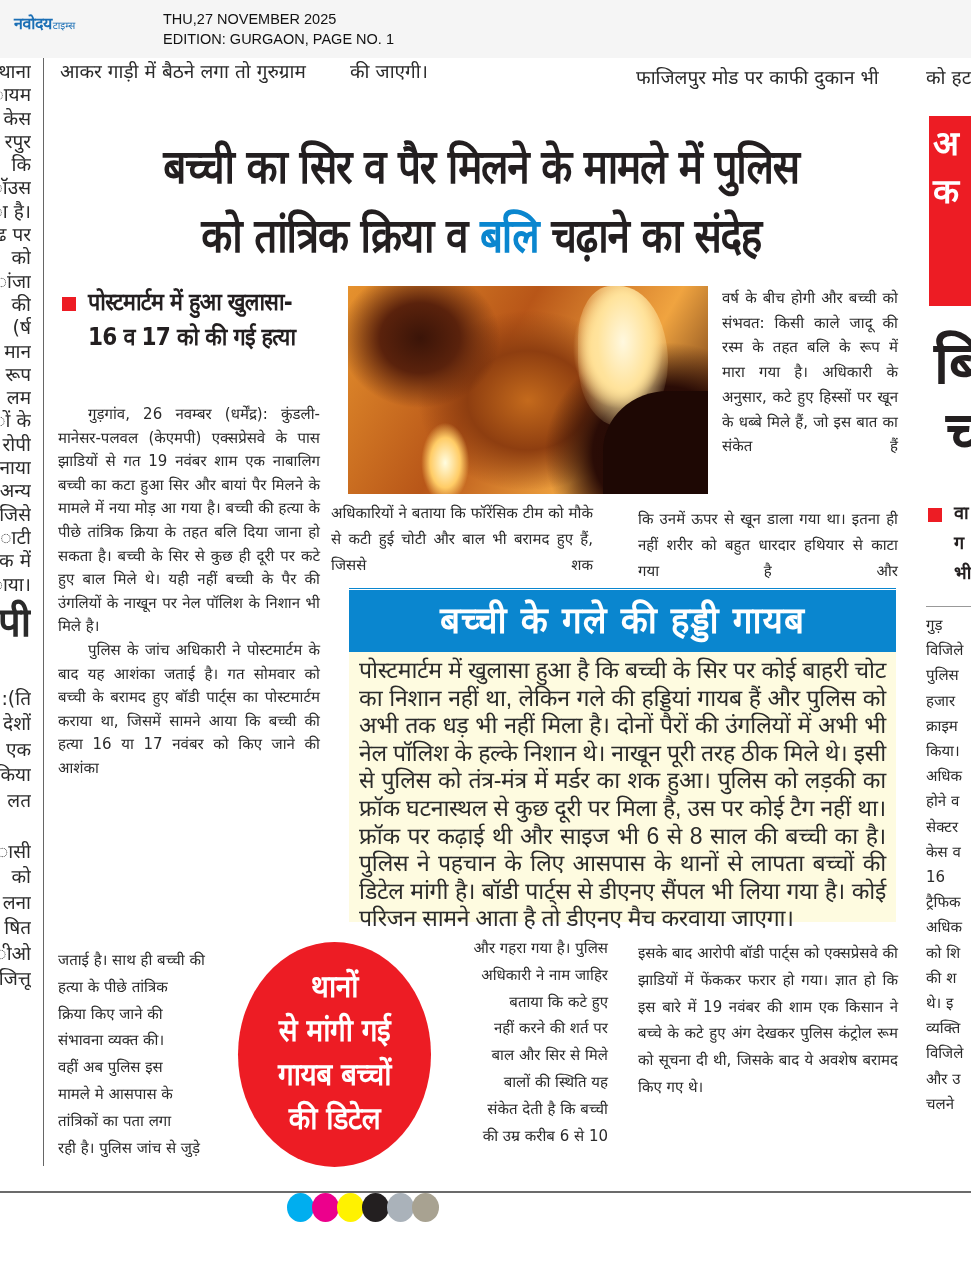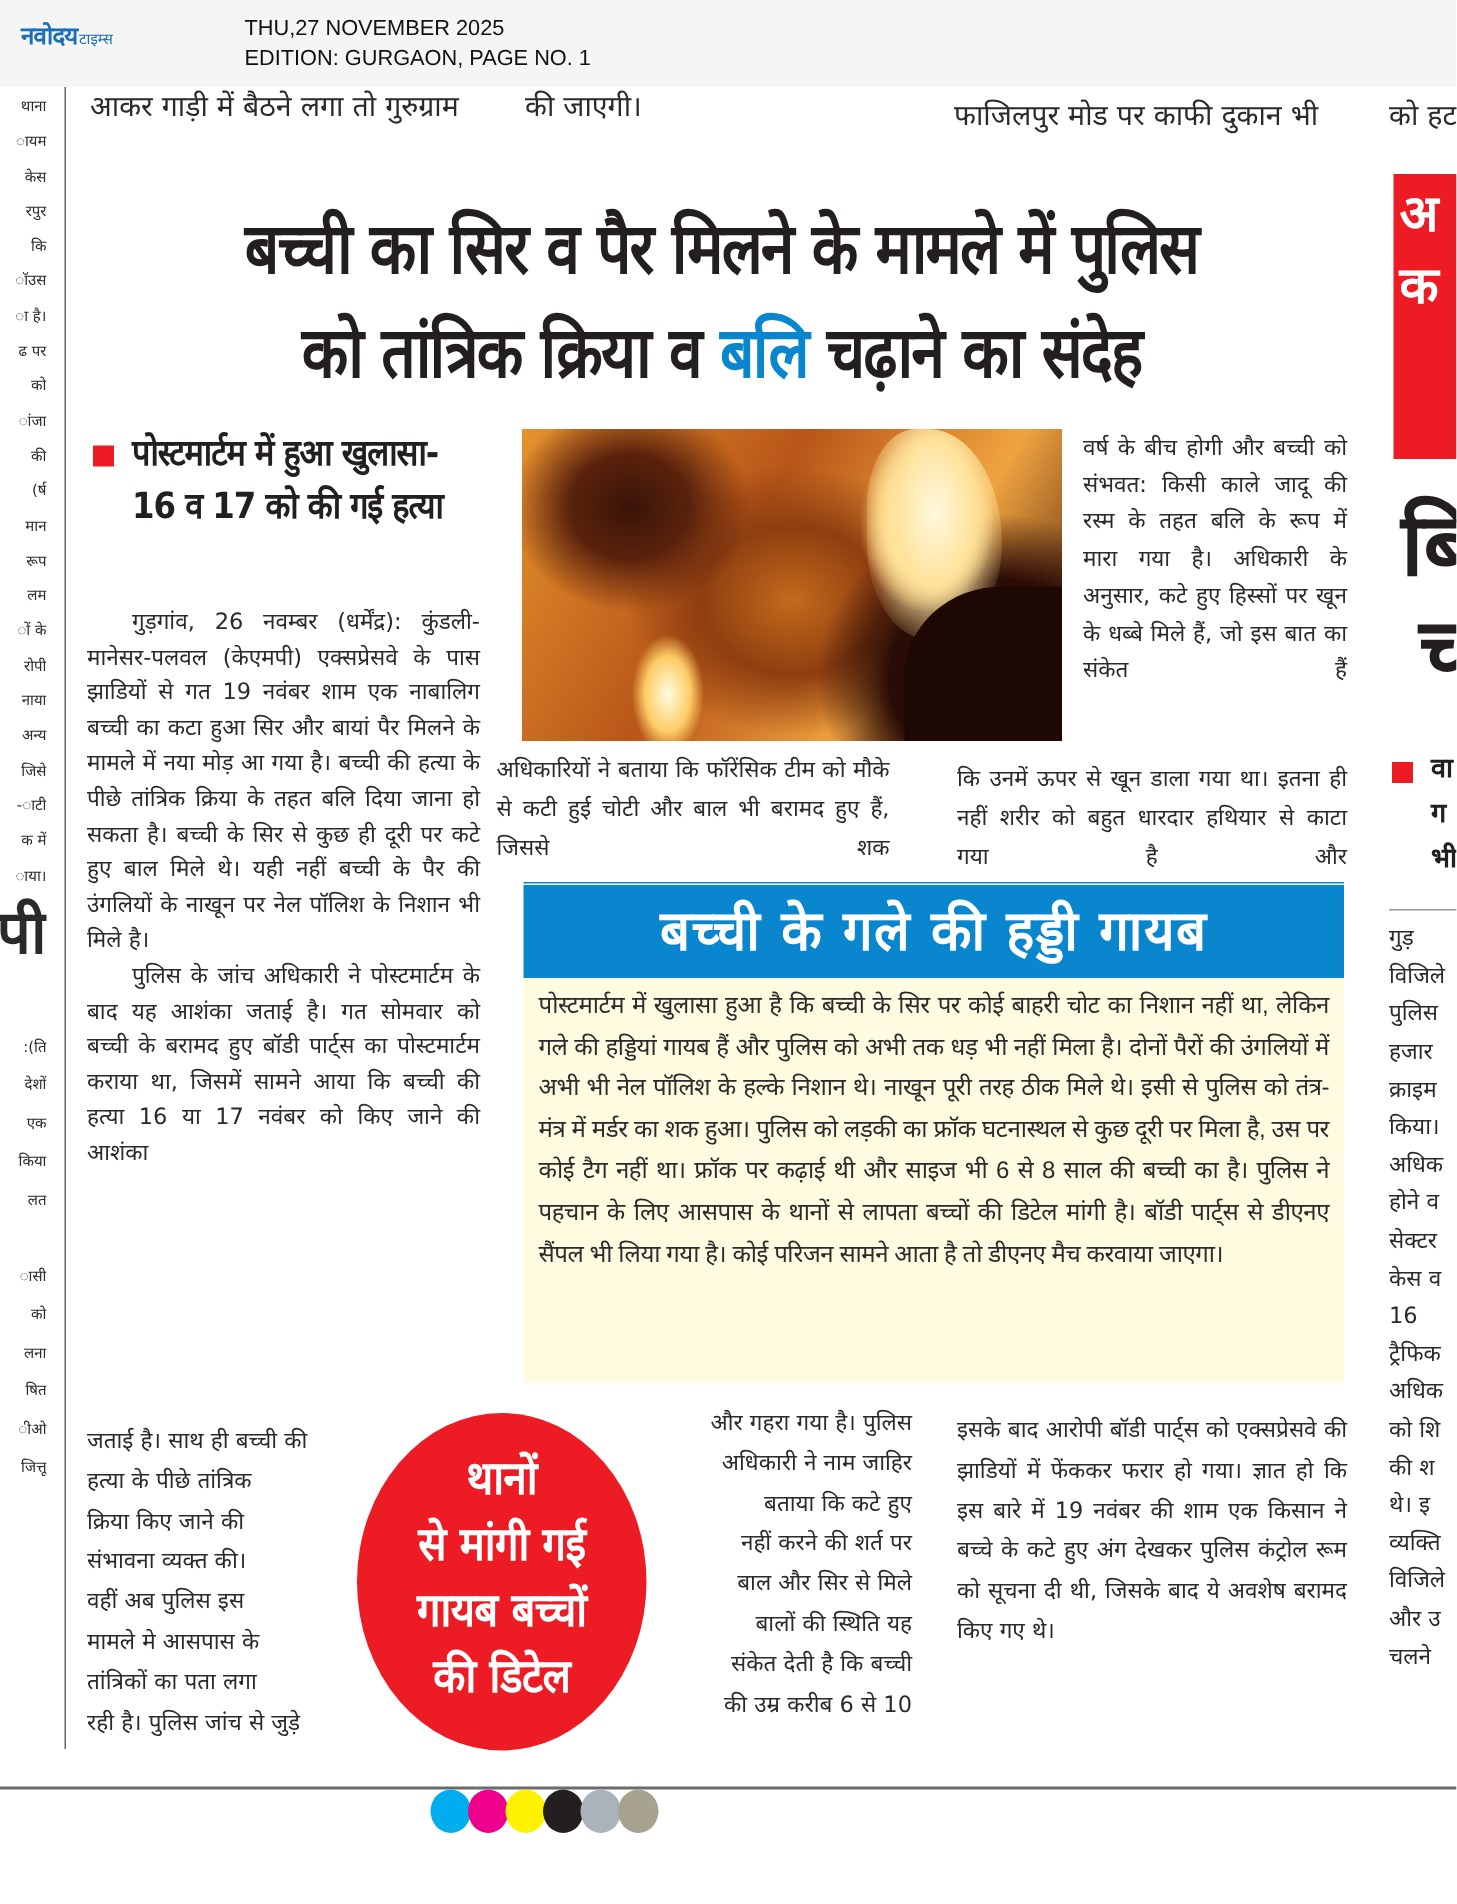--- a/index.html
+++ b/index.html
@@ -9,21 +9,21 @@
   .topbar { position: absolute; left: 0; top: 0; width: 971px; height: 58px; background: #f5f5f5; }
   .logo { position: absolute; left: 14px; top: 12px; display: flex; align-items: baseline; }
   .logo-main { font-family: "DejaVu Sans", sans-serif; font-weight: bold; font-size: 16px; color: #1b6fb5; letter-spacing: -0.5px; }
   .logo-sub { font-family: "DejaVu Sans", sans-serif; font-size: 10px; color: #1b6fb5; margin-left: 1px; }
   .edition { position: absolute; left: 163px; top: 9px; font-family: "Liberation Sans", sans-serif; font-size: 14.5px; line-height: 20px; color: #111; }
 
   .txt { font-family: "DejaVu Sans", sans-serif; font-size: 15px; line-height: 23.6px; color: #2a2a2a; }
   .just { text-align: justify; text-align-last: justify; }
 
   .leftfrag { position: absolute; left: 0; top: 60px; width: 31px; overflow: hidden; }
-  .leftfrag div { white-space: nowrap; direction: rtl; text-align: right; font-size: 10px; line-height: 23.3px; }
+  .leftfrag div { white-space: nowrap; direction: rtl; text-align: right; font-size: 19px; line-height: 23.3px; }
   .vline-left { position: absolute; left: 43px; top: 58px; width: 1px; height: 1108px; background: #666; }
 
   .cut-top { position: absolute; top: 60px; white-space: nowrap; font-size: 19px; }
 
   .headline { position: absolute; left: 46px; top: 132px; width: 870px; text-align: center; font-family: "DejaVu Sans", sans-serif; font-weight: bold; font-size: 47px; line-height: 69px; color: #231f20; letter-spacing: -1.5px; transform: scaleX(0.86); transform-origin: center top; }
   .headline .accent { color: #0a86cf; }
 
   .subhead { position: absolute; left: 62px; top: 285px; width: 270px; }
   .subhead .sq { position: absolute; left: 0; top: 12px; width: 14px; height: 14px; background: #ed1c24; }
   .subhead .sh-text { margin-left: 26px; font-weight: bold; font-size: 24px; line-height: 35px; color: #231f20; letter-spacing: -0.8px; transform: scaleX(0.9); transform-origin: left top; width: 260px; }
@@ -45,21 +45,21 @@
 
   .col2a { position: absolute; left: 331px; top: 500px; width: 262px; }
   .col2b-right { position: absolute; left: 722px; top: 286px; width: 176px; }
   .col2b-bottom { position: absolute; left: 638px; top: 506px; width: 260px; }
 
   .boxhead { position: absolute; left: 349px; top: 590px; width: 547px; height: 62px; background: #0a86cf; color: #ffffff; }
   .boxhead span { display: block; text-align: center; font-weight: bold; font-size: 37px; line-height: 62px; letter-spacing: 1px; transform: scaleX(0.95); }
   .topline-box { position: absolute; left: 349px; top: 588px; width: 547px; height: 1px; background: #0a86cf; }
 
   .infobox { position: absolute; left: 349px; top: 652px; width: 547px; height: 270px; background: #fefbe0; padding: 5px 10px 0 10px; }
-  .infobox .txt { font-family: "Liberation Sans", sans-serif; font-size: 16px; line-height: 27.6px; letter-spacing: -0.3px; color: #2b2b2b; }
+  .infobox .txt { font-family: "Liberation Sans", sans-serif; font-size: 23px; line-height: 27.6px; letter-spacing: -0.3px; color: #2b2b2b; }
 
   .col3 { position: absolute; left: 405px; top: 935px; width: 203px; }
   .col3 .line { display: block; text-align: right; white-space: nowrap; }
   .col4 { position: absolute; left: 638px; top: 940px; width: 260px; }
 
   .circle { position: absolute; left: 238px; top: 942px; width: 193px; height: 225px; border-radius: 50%; background: #ed1c24; color: #ffffff; text-align: center; padding-top: 22px; }
   .circle span { display: block; font-weight: bold; font-size: 31px; line-height: 44px; letter-spacing: -0.5px; transform: scaleX(0.9); }
 
   .col1-tail { position: absolute; left: 58px; top: 975px; }
   .col1-tail div { white-space: nowrap; }

